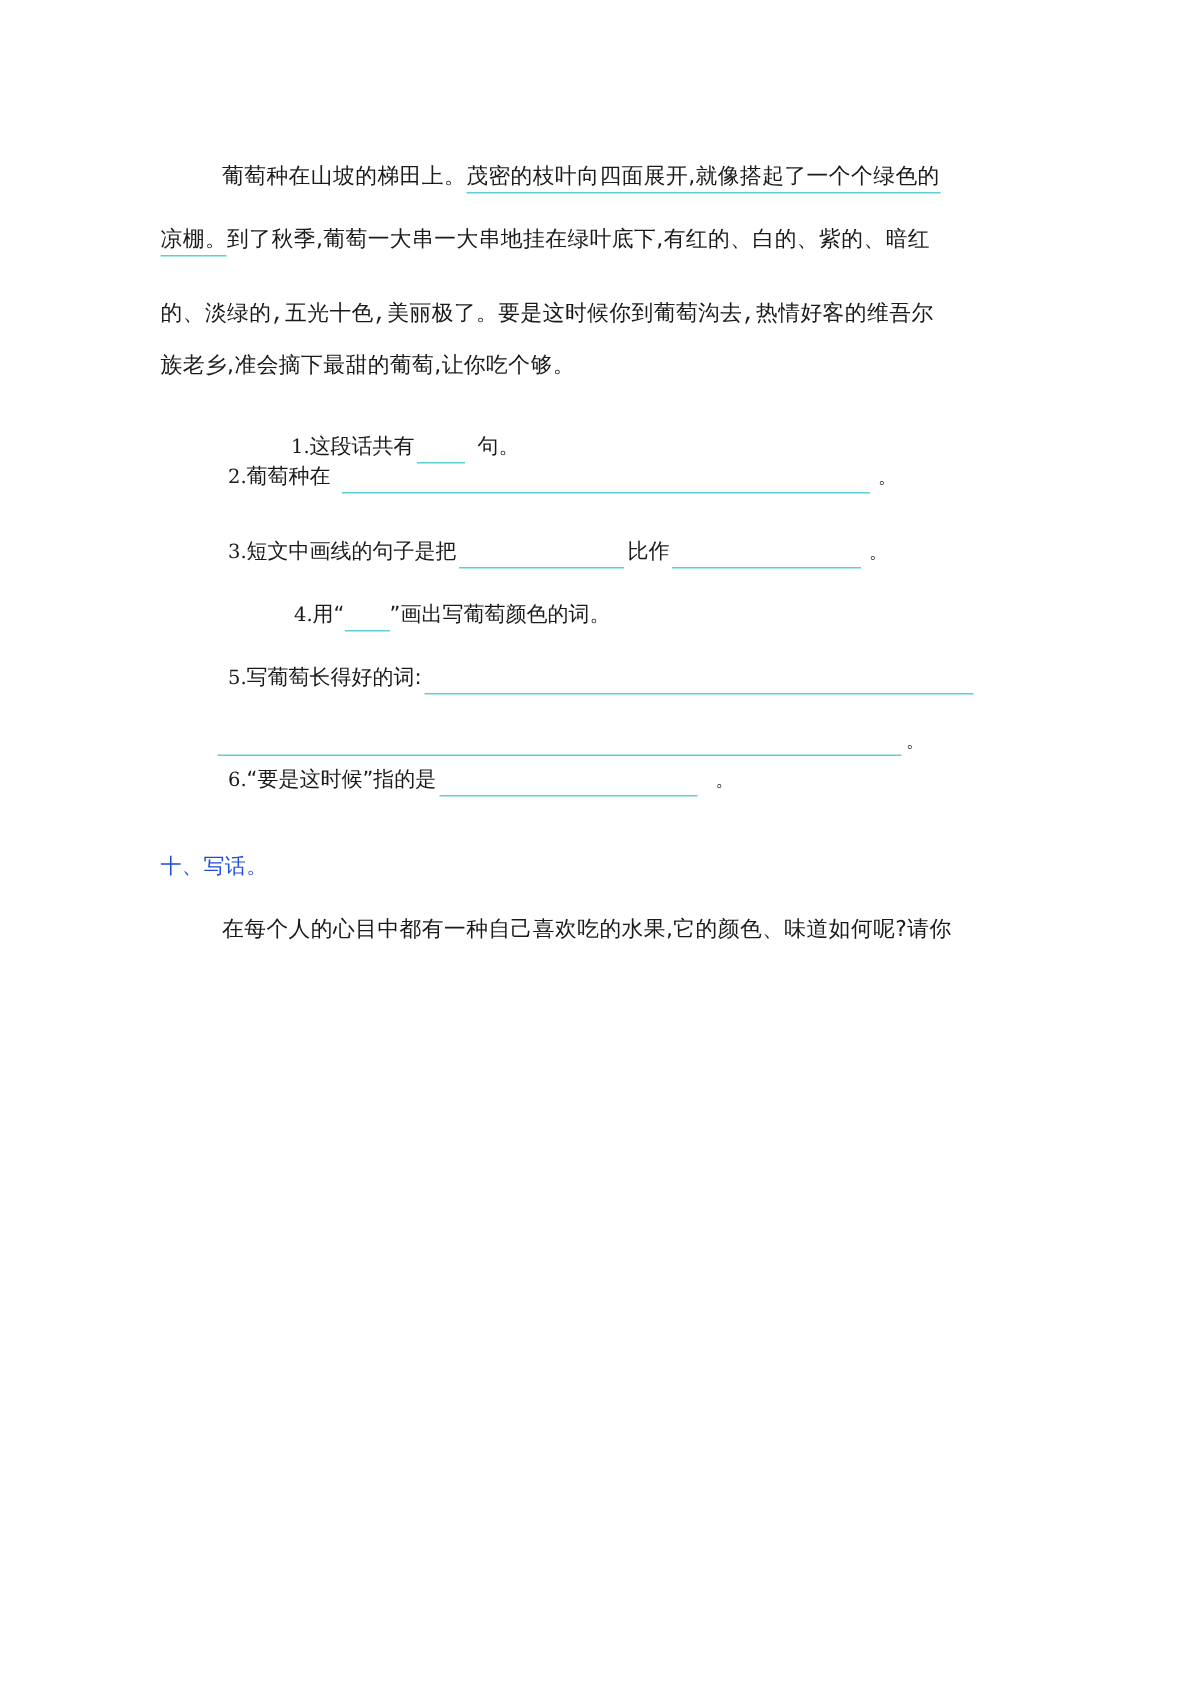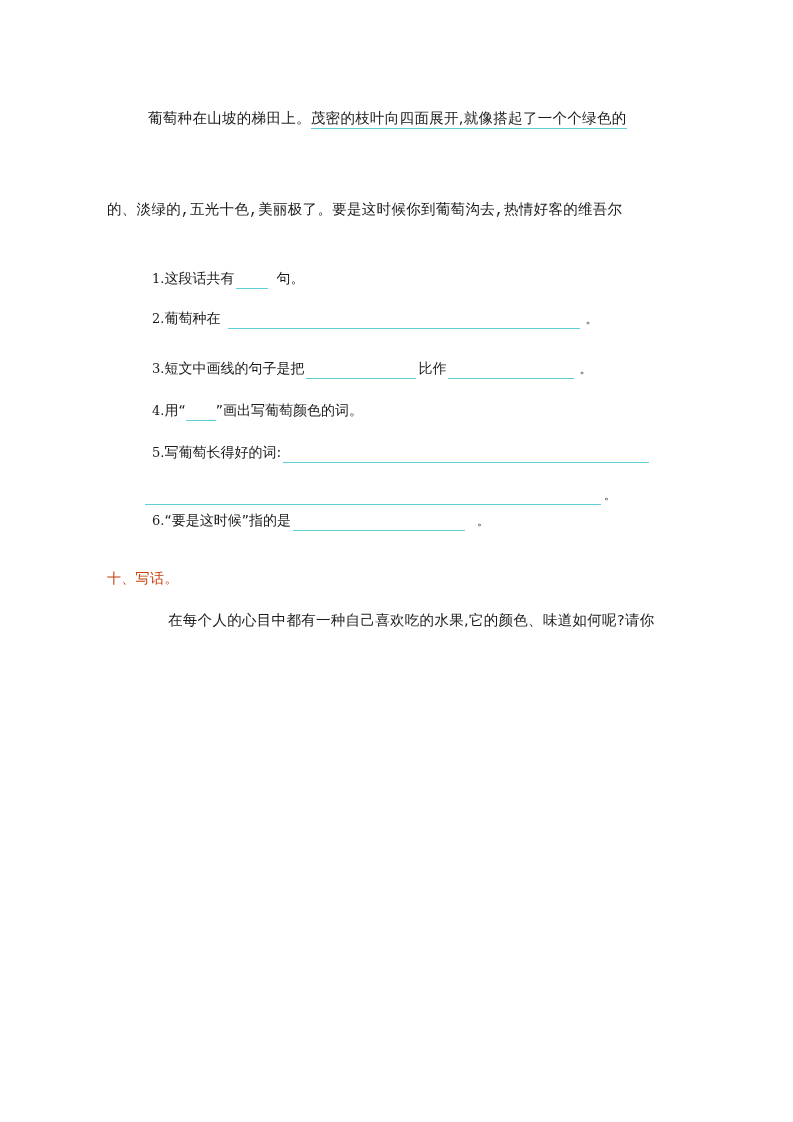--- a/index.html
+++ b/index.html
@@ -14,61 +14,65 @@
       white-space: nowrap; letter-spacing: 0.3px;
     }
     .indent { left: 148px; }
     .ul { border-bottom: 1.5px solid #5fcfd6; padding-bottom: 2px; }
     .blank {
       display: inline-block; border-bottom: 1.5px solid #5fcfd6;
       height: 16px; vertical-align: bottom; margin: 0 2px;
     }
     .q { position: absolute; left: 152px; font-size: 14px; line-height: 20px; white-space: nowrap; }
     .q .num { font-family: "DejaVu Serif", "Liberation Serif", serif; font-size: 13px; }
-    .red { color: #c2410c; }
+    .red { color: #1d4ed8; }
     .period { font-size: 12px; margin-left: 3px; }
   </style>
 </head>
 <body>
 
 <div class="page">
 
   <div class="line indent" style="top:108px;">
     <span>葡萄种在山坡的梯田上。</span><span class="ul">茂密的枝叶向四面展开,就像搭起了一个个绿色的</span>
   </div>
 
+  <div class="line" style="top:150px;">
+    <span class="ul">凉棚。</span><span>到了秋季,葡萄一大串一大串地挂在绿叶底下,有红的、白的、紫的、暗红</span>
+  </div>
 
   <div class="line" style="top:200px;font-family:Liberation Mono, monospace;">的、淡绿的,五光十色,美丽极了。要是这时候你到葡萄沟去,热情好客的维吾尔</div>
 
+  <div class="line" style="top:234px;">族老乡,准会摘下最甜的葡萄,让你吃个够。</div>
 
-  <div class="q" style="top:268px;">
+  <div class="q" style="top:288px;margin-left:42px;">
     <span class="num">1.</span><span>这段话共有</span><span class="blank" style="width:32px;"></span><span style="margin-left:6px;">句。</span>
   </div>
 
   <div class="q" style="top:308px;">
     <span class="num">2.</span><span>葡萄种在</span><span class="blank" style="width:352px; margin-left:8px;"></span><span class="period">。</span>
   </div>
 
   <div class="q" style="top:358px;">
     <span class="num">3.</span><span>短文中画线的句子是把</span><span class="blank" style="width:110px;"></span><span>比作</span><span class="blank" style="width:126px;"></span><span class="period">。</span>
   </div>
 
-  <div class="q" style="top:400px;">
+  <div class="q" style="top:400px;margin-left:44px;">
     <span class="num">4.</span><span>用“</span><span class="blank" style="width:30px; margin:0;"></span><span>”画出写葡萄颜色的词。</span>
   </div>
 
   <div class="q" style="top:442px;">
     <span class="num">5.</span><span>写葡萄长得好的词:</span><span class="blank" style="width:366px;"></span>
   </div>
   <div class="q" style="top:484px; left:145px;">
     <span class="blank" style="width:456px; margin:0;"></span><span class="period">。</span>
   </div>
 
   <div class="q" style="top:510px;">
     <span class="num">6.</span><span>“要是这时候”指的是</span><span class="blank" style="width:172px;"></span><span class="period" style="margin-left:10px;">。</span>
   </div>
 
   <div class="line red" style="top:568px; font-size:14px;">十、写话。</div>
 
-  <div class="line indent" style="top:610px;margin-left:20px;">在每个人的心目中都有一种自己喜欢吃的水果,它的颜色、味道如何呢?请你</div>
+  <div class="line indent" style="top:610px;">在每个人的心目中都有一种自己喜欢吃的水果,它的颜色、味道如何呢?请你</div>
 
 
 </div>
 
 </body></html>

